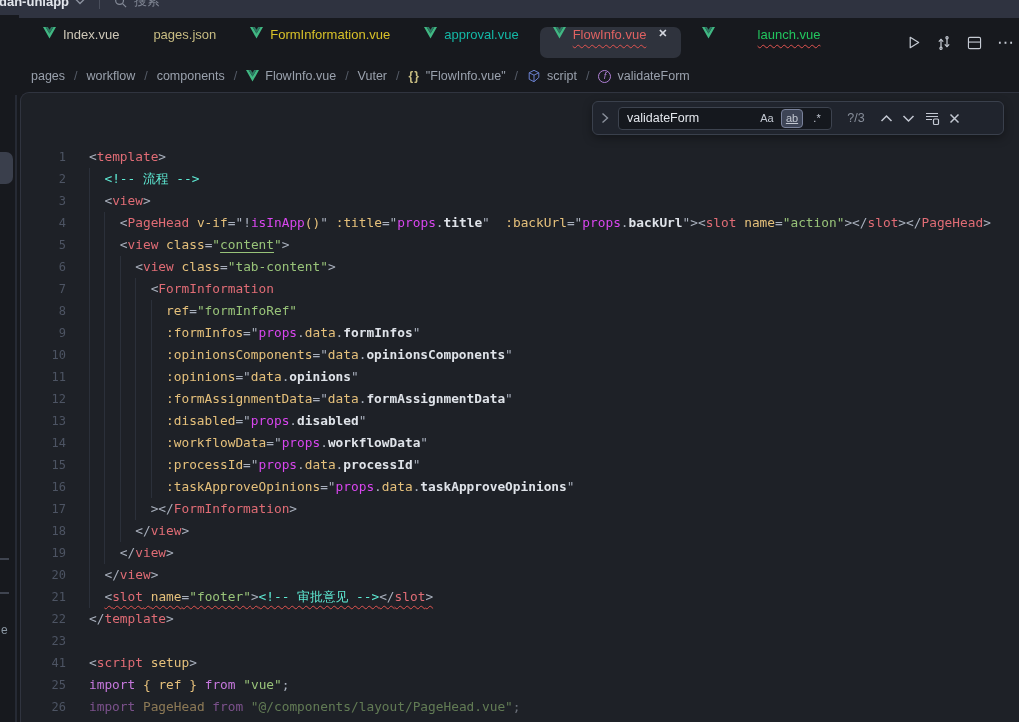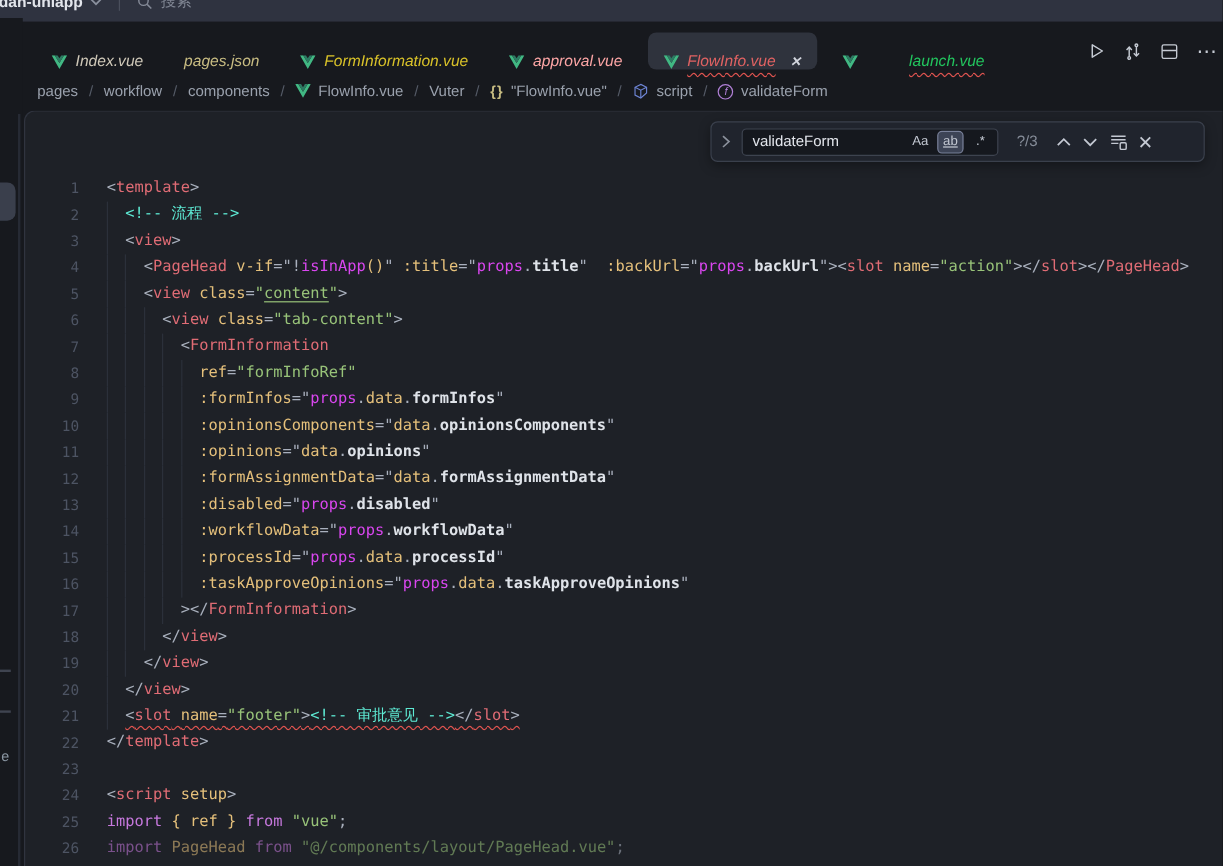--- a/index.html
+++ b/index.html
@@ -19,21 +19,21 @@
   .sliver-rail{position:absolute;left:15px;top:80px;width:2px;bottom:0;background:#262a34;}
   .sliver-dash{position:absolute;left:0;width:9px;height:2px;background:#3f4450;}
   .sliver-dash.d1{top:543px;}
   .sliver-dash.d2{top:577px;}
   .sliver-text{position:absolute;left:1px;top:608px;color:#8b97a3;font-size:12px;}
 
   
   .tabbar{position:absolute;left:20px;top:17px;right:0;height:45px;display:flex;align-items:center;
           padding:6px 10px 0 10px;box-sizing:border-box;}
   .tabs{display:flex;align-items:center;gap:8px;flex:1;min-width:0;}
-  .tab{display:flex;align-items:flex-end;gap:7px;height:31px;padding:0 13px;border-radius:7px;font-size:13px;font-style:italic;}
+  .tab{display:flex;align-items:flex-start;gap:7px;height:31px;padding:0 13px;border-radius:7px;font-size:13px;}
   .tab.active{background:#2f333d;}
   .tab-label.squiggle{text-decoration-line:underline;text-decoration-style:wavy;
           text-decoration-color:#e0534f;text-decoration-thickness:1px;text-underline-offset:5px;}
   .json-ic{color:#c8bd82;font-weight:bold;font-size:12px;letter-spacing:1px;}
   .tab-close{color:#d3d6de;font-size:11px;font-weight:bold;margin-left:5px;}
   .tab-actions{display:flex;align-items:center;gap:15px;color:#c6cbd4;padding-right:2px;margin-right:-8px;}
   .more-ic{font-size:17px;letter-spacing:1px;color:#c6cbd4;line-height:10px;}
 
   
   .breadcrumbs{display:flex;position:absolute;left:31px;top:62px;right:0;height:28px;align-items:center;
@@ -126,21 +126,21 @@
             <path d="M0 0h2.4L6 5.9 9.6 0H12L6 10.6z" fill="#41b883"></path>
             <path d="M2.4 0h2.1L6 2.4 7.5 0h2.1L6 5.9z" fill="#2c7a62"></path>
           </svg>
           <span class="tab-label" style="color: rgb(217, 194, 41);">FormInformation.vue</span>
         </div>
         <div class="tab">
           <svg width="13" height="12" viewBox="0 0 12 11">
             <path d="M0 0h2.4L6 5.9 9.6 0H12L6 10.6z" fill="#41b883"></path>
             <path d="M2.4 0h2.1L6 2.4 7.5 0h2.1L6 5.9z" fill="#2c7a62"></path>
           </svg>
-          <span class="tab-label" style="color: #fca5a5;">approval.vue</span>
+          <span class="tab-label" style="color: #14b8a6;">approval.vue</span>
         </div>
         <div class="tab active">
           <svg width="13" height="12" viewBox="0 0 12 11">
             <path d="M0 0h2.4L6 5.9 9.6 0H12L6 10.6z" fill="#41b883"></path>
             <path d="M2.4 0h2.1L6 2.4 7.5 0h2.1L6 5.9z" fill="#2c7a62"></path>
           </svg>
           <span class="tab-label squiggle" style="color: rgb(224, 98, 98);">FlowInfo.vue</span>
           <span class="tab-close">✕</span>
         </div>
         <div class="tab">
@@ -280,19 +280,19 @@
         <div class="row"><span class="ln">14</span><span class="lc"><span class="guide" style="left: 0ch;"></span><span class="guide" style="left: 2ch;"></span><span class="guide" style="left: 4ch;"></span><span class="guide" style="left: 6ch;"></span><span class="guide" style="left: 8ch;"></span>          <span class="attr">:workflowData</span><span class="pun">="</span><span class="blue">props</span><span class="pun">.</span><span class="memb">workflowData</span><span class="pun">"</span></span></div>
         <div class="row"><span class="ln">15</span><span class="lc"><span class="guide" style="left: 0ch;"></span><span class="guide" style="left: 2ch;"></span><span class="guide" style="left: 4ch;"></span><span class="guide" style="left: 6ch;"></span><span class="guide" style="left: 8ch;"></span>          <span class="attr">:processId</span><span class="pun">="</span><span class="blue">props</span><span class="pun">.</span><span class="attr">data</span><span class="pun">.</span><span class="memb">processId</span><span class="pun">"</span></span></div>
         <div class="row"><span class="ln">16</span><span class="lc"><span class="guide" style="left: 0ch;"></span><span class="guide" style="left: 2ch;"></span><span class="guide" style="left: 4ch;"></span><span class="guide" style="left: 6ch;"></span><span class="guide" style="left: 8ch;"></span>          <span class="attr">:taskApproveOpinions</span><span class="pun">="</span><span class="blue">props</span><span class="pun">.</span><span class="attr">data</span><span class="pun">.</span><span class="memb">taskApproveOpinions</span><span class="pun">"</span></span></div>
         <div class="row"><span class="ln">17</span><span class="lc"><span class="guide" style="left: 0ch;"></span><span class="guide" style="left: 2ch;"></span><span class="guide" style="left: 4ch;"></span><span class="guide" style="left: 6ch;"></span>        <span class="pun">&gt;&lt;/</span><span class="tag">FormInformation</span><span class="pun">&gt;</span></span></div>
         <div class="row"><span class="ln">18</span><span class="lc"><span class="guide" style="left: 0ch;"></span><span class="guide" style="left: 2ch;"></span><span class="guide" style="left: 4ch;"></span>      <span class="pun">&lt;/</span><span class="tag">view</span><span class="pun">&gt;</span></span></div>
         <div class="row"><span class="ln">19</span><span class="lc"><span class="guide" style="left: 0ch;"></span><span class="guide" style="left: 2ch;"></span>    <span class="pun">&lt;/</span><span class="tag">view</span><span class="pun">&gt;</span></span></div>
         <div class="row"><span class="ln">20</span><span class="lc"><span class="guide" style="left: 0ch;"></span>  <span class="pun">&lt;/</span><span class="tag">view</span><span class="pun">&gt;</span></span></div>
         <div class="row"><span class="ln">21</span><span class="lc"><span class="guide" style="left: 0ch;"></span>  <span class="squiggle"><span class="pun">&lt;</span><span class="tag">slot</span><span class="pln"> </span><span class="attr">name</span><span class="pun">=</span><span class="str">"footer"</span><span class="pun">&gt;</span><span class="com">&lt;!-- 审批意见 --&gt;</span><span class="pun">&lt;/</span><span class="tag">slot</span><span class="pun">&gt;</span></span></span></div>
         <div class="row"><span class="ln">22</span><span class="lc"><span class="pun">&lt;/</span><span class="tag">template</span><span class="pun">&gt;</span></span></div>
         <div class="row"><span class="ln">23</span><span class="lc"></span></div>
-        <div class="row"><span class="ln">24</span><span class="lc"><span class="pun">&lt;</span><span class="tag">script</span><span class="pln"> </span><span class="attr">setup</span><span class="pun">&gt;</span></span></div>
+        <div class="row"><span class="ln">41</span><span class="lc"><span class="pun">&lt;</span><span class="tag">script</span><span class="pln"> </span><span class="attr">setup</span><span class="pun">&gt;</span></span></div>
         <div class="row"><span class="ln">25</span><span class="lc"><span class="kw">import</span><span class="pln"> </span><span class="attr">{</span><span class="pln"> </span><span class="attr">ref</span><span class="pln"> </span><span class="attr">}</span><span class="pln"> </span><span class="kw">from</span><span class="pln"> </span><span class="str">"vue"</span><span class="pun">;</span></span></div>
         <div class="row dim"><span class="ln">26</span><span class="lc"><span class="kw">import</span><span class="pln"> </span><span class="attr">PageHead</span><span class="pln"> </span><span class="kw">from</span><span class="pln"> </span><span class="str">"@/components/layout/PageHead.vue"</span><span class="pun">;</span></span></div>
       </div>
   </div>
 
 </div>
 
 </body></html>

